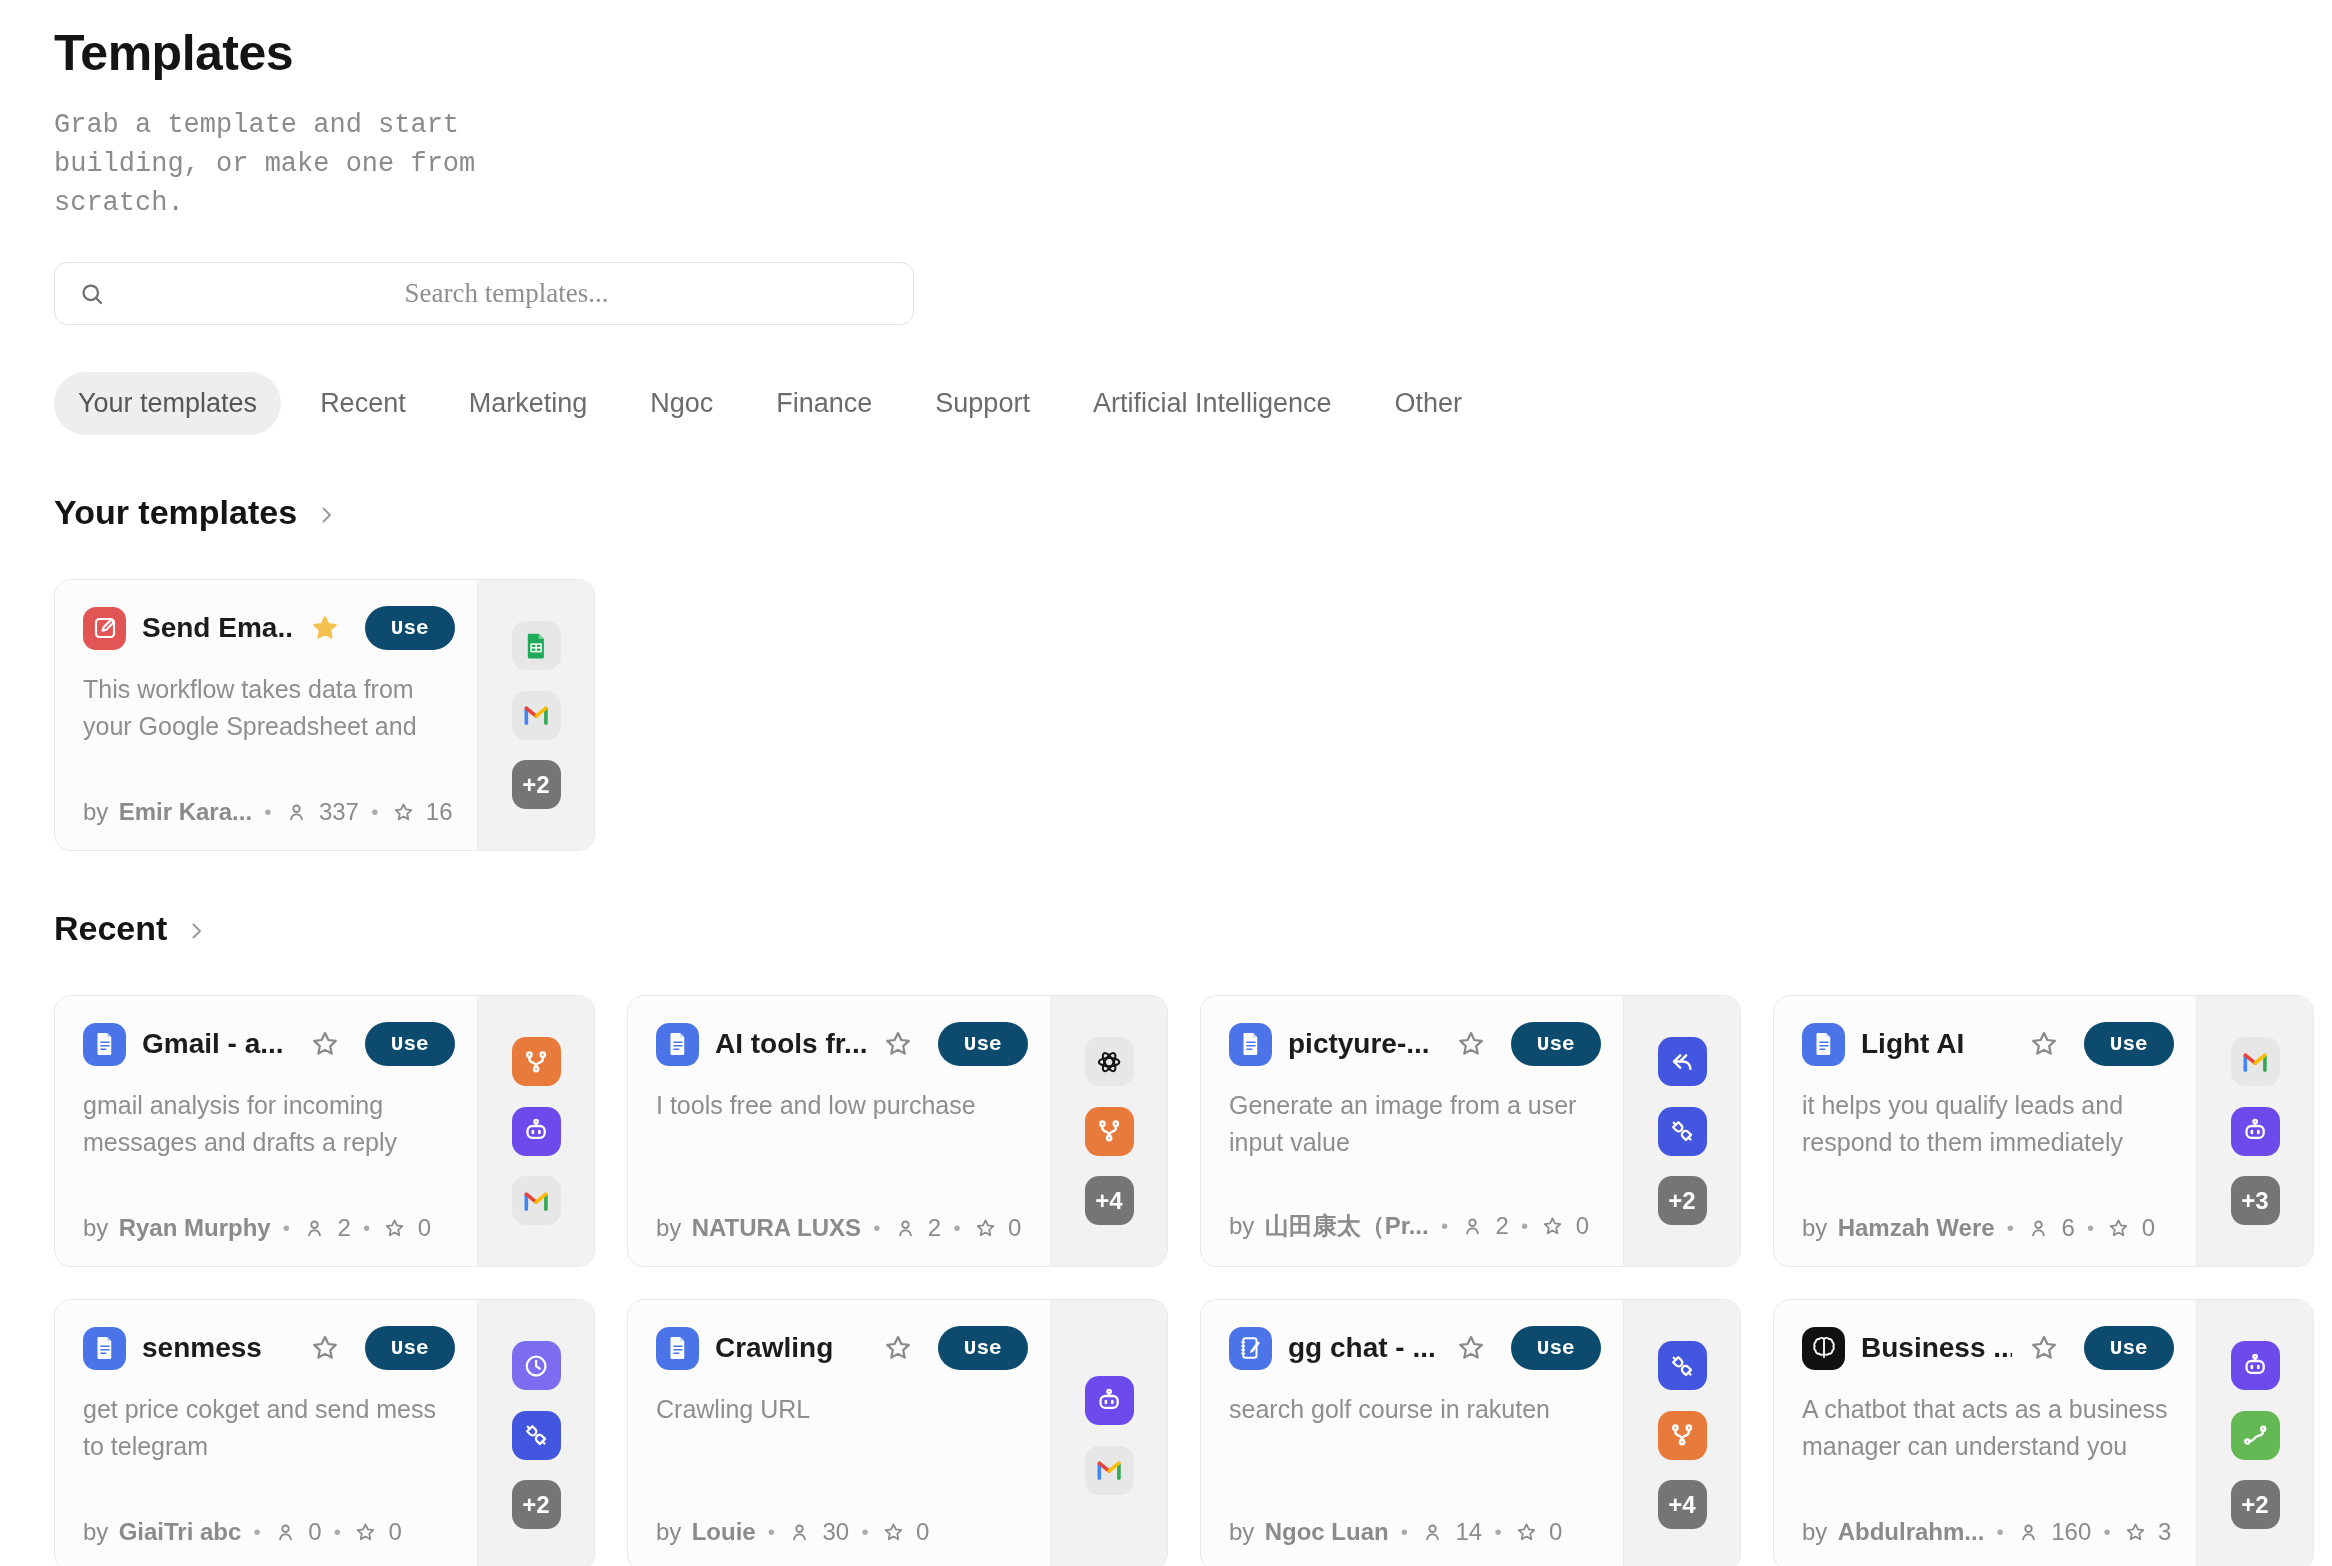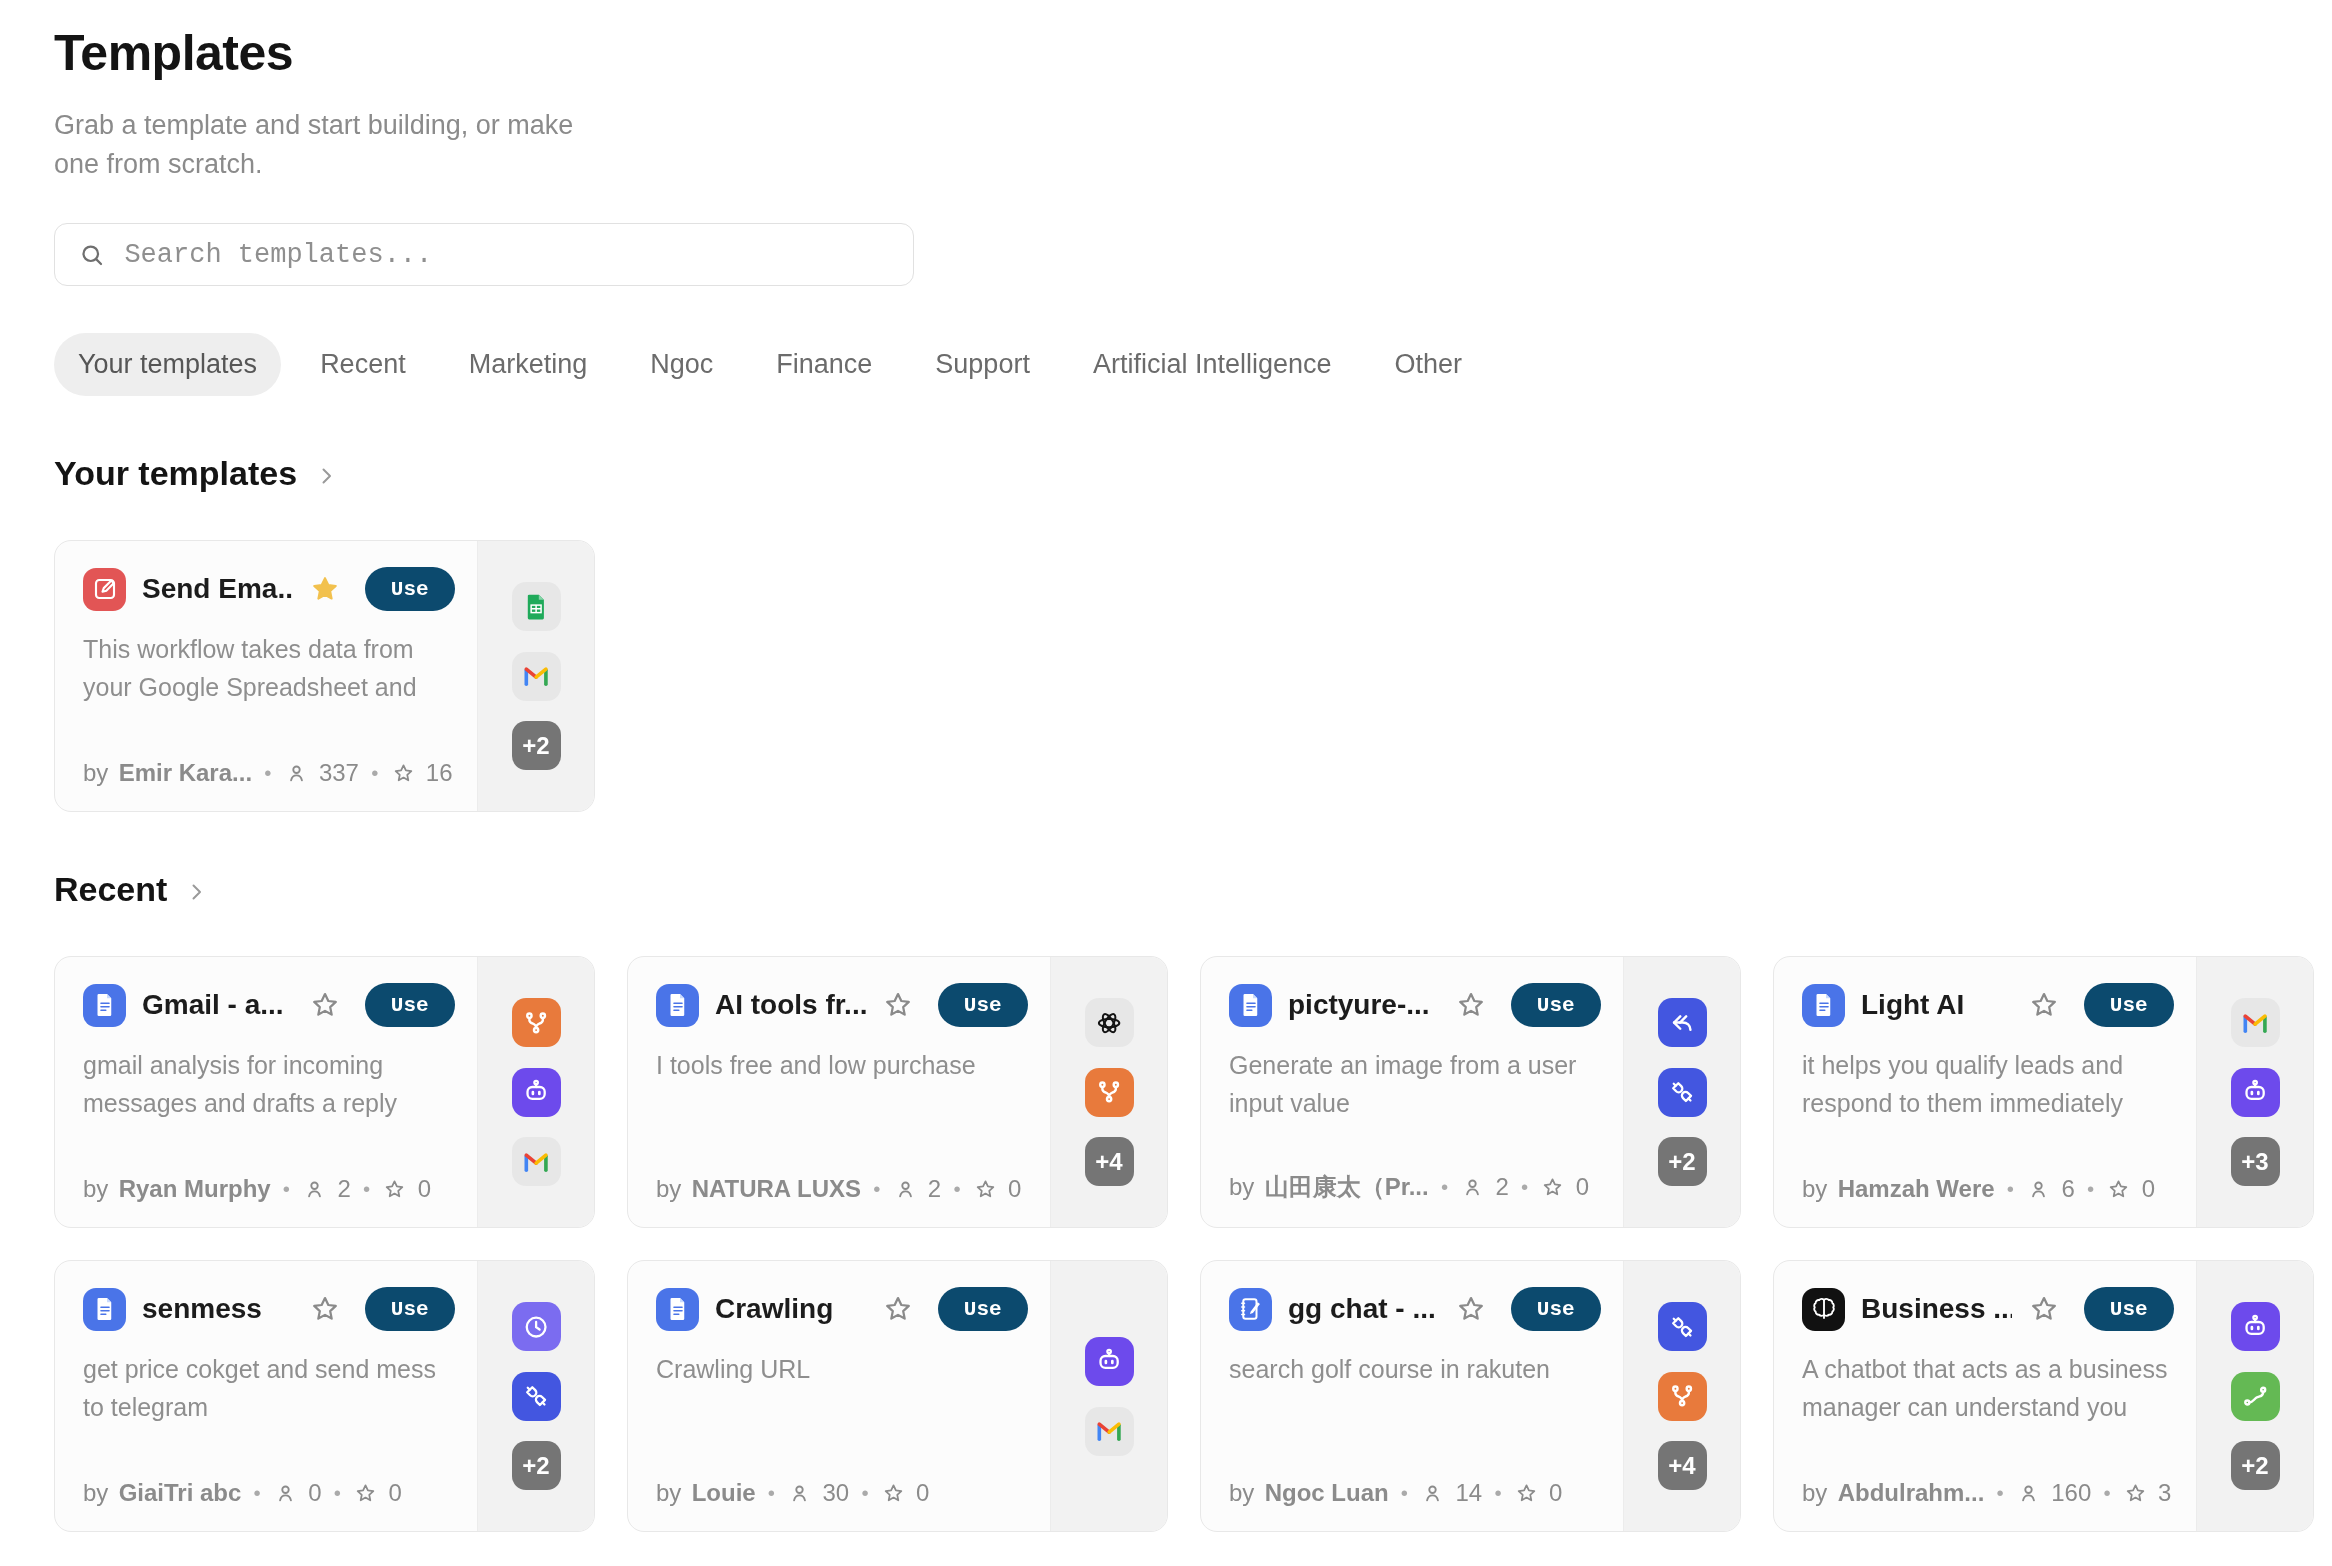--- a/index.html
+++ b/index.html
@@ -4,31 +4,31 @@
 <style>
   * { box-sizing: border-box; }
   html, body { margin: 0; padding: 0; overflow: hidden; }
   body {
     width: 2332px; height: 1566px; background: #ffffff;
     font-family: "Liberation Sans", sans-serif; color: #1c1c1c;
   }
   .page { padding: 24px 18px 0 54px; }
 
   .page-title { margin: 0; font-size: 50px; font-weight: 700; letter-spacing: -0.5px; color: #141414; }
-  .page-subtitle { margin: 24px 0 16px 0; max-width: 559px; font-size: 27px; line-height: 1.45; color: #8b8b8b; }
+  .page-subtitle { margin: 24px 0 16px 0; max-width: 559px; font-size: 27px; line-height: 1.45; color: #8b8b8b; font-family: Liberation Mono, monospace; }
 
   .search-box {
     margin-top: 39px; width: 860px; height: 63px;
     border: 1.9px solid #e1e1e1; border-radius: 13px;
     display: flex; align-items: center; gap: 15px; padding: 0 22.4px; background: #fff;
   }
   .search-box .sicon { width: 30px; height: 30px; flex: none; display: flex; }
   .search-box input {
     border: none; outline: none; flex: 1; font-size: 27px;
-    font-family: Liberation Mono, monospace; color: #7f1d1d; background: transparent;
+    font-family: Liberation Serif, serif; color: #7f1d1d; background: transparent; text-align: center;
   }
   .search-box input::placeholder { color: #8f8f8f; }
 
   .tabs { margin-top: 47px; display: flex; align-items: center; gap: 15px; }
   .tab {
     border: none; background: transparent; cursor: pointer;
     font-family: "Liberation Sans", sans-serif;
     font-size: 27px; color: #6b6b6b; padding: 16px 24px; border-radius: 37px; white-space: nowrap;
   }
   .tab.active { background: #eeeeee; color: #565656; }

